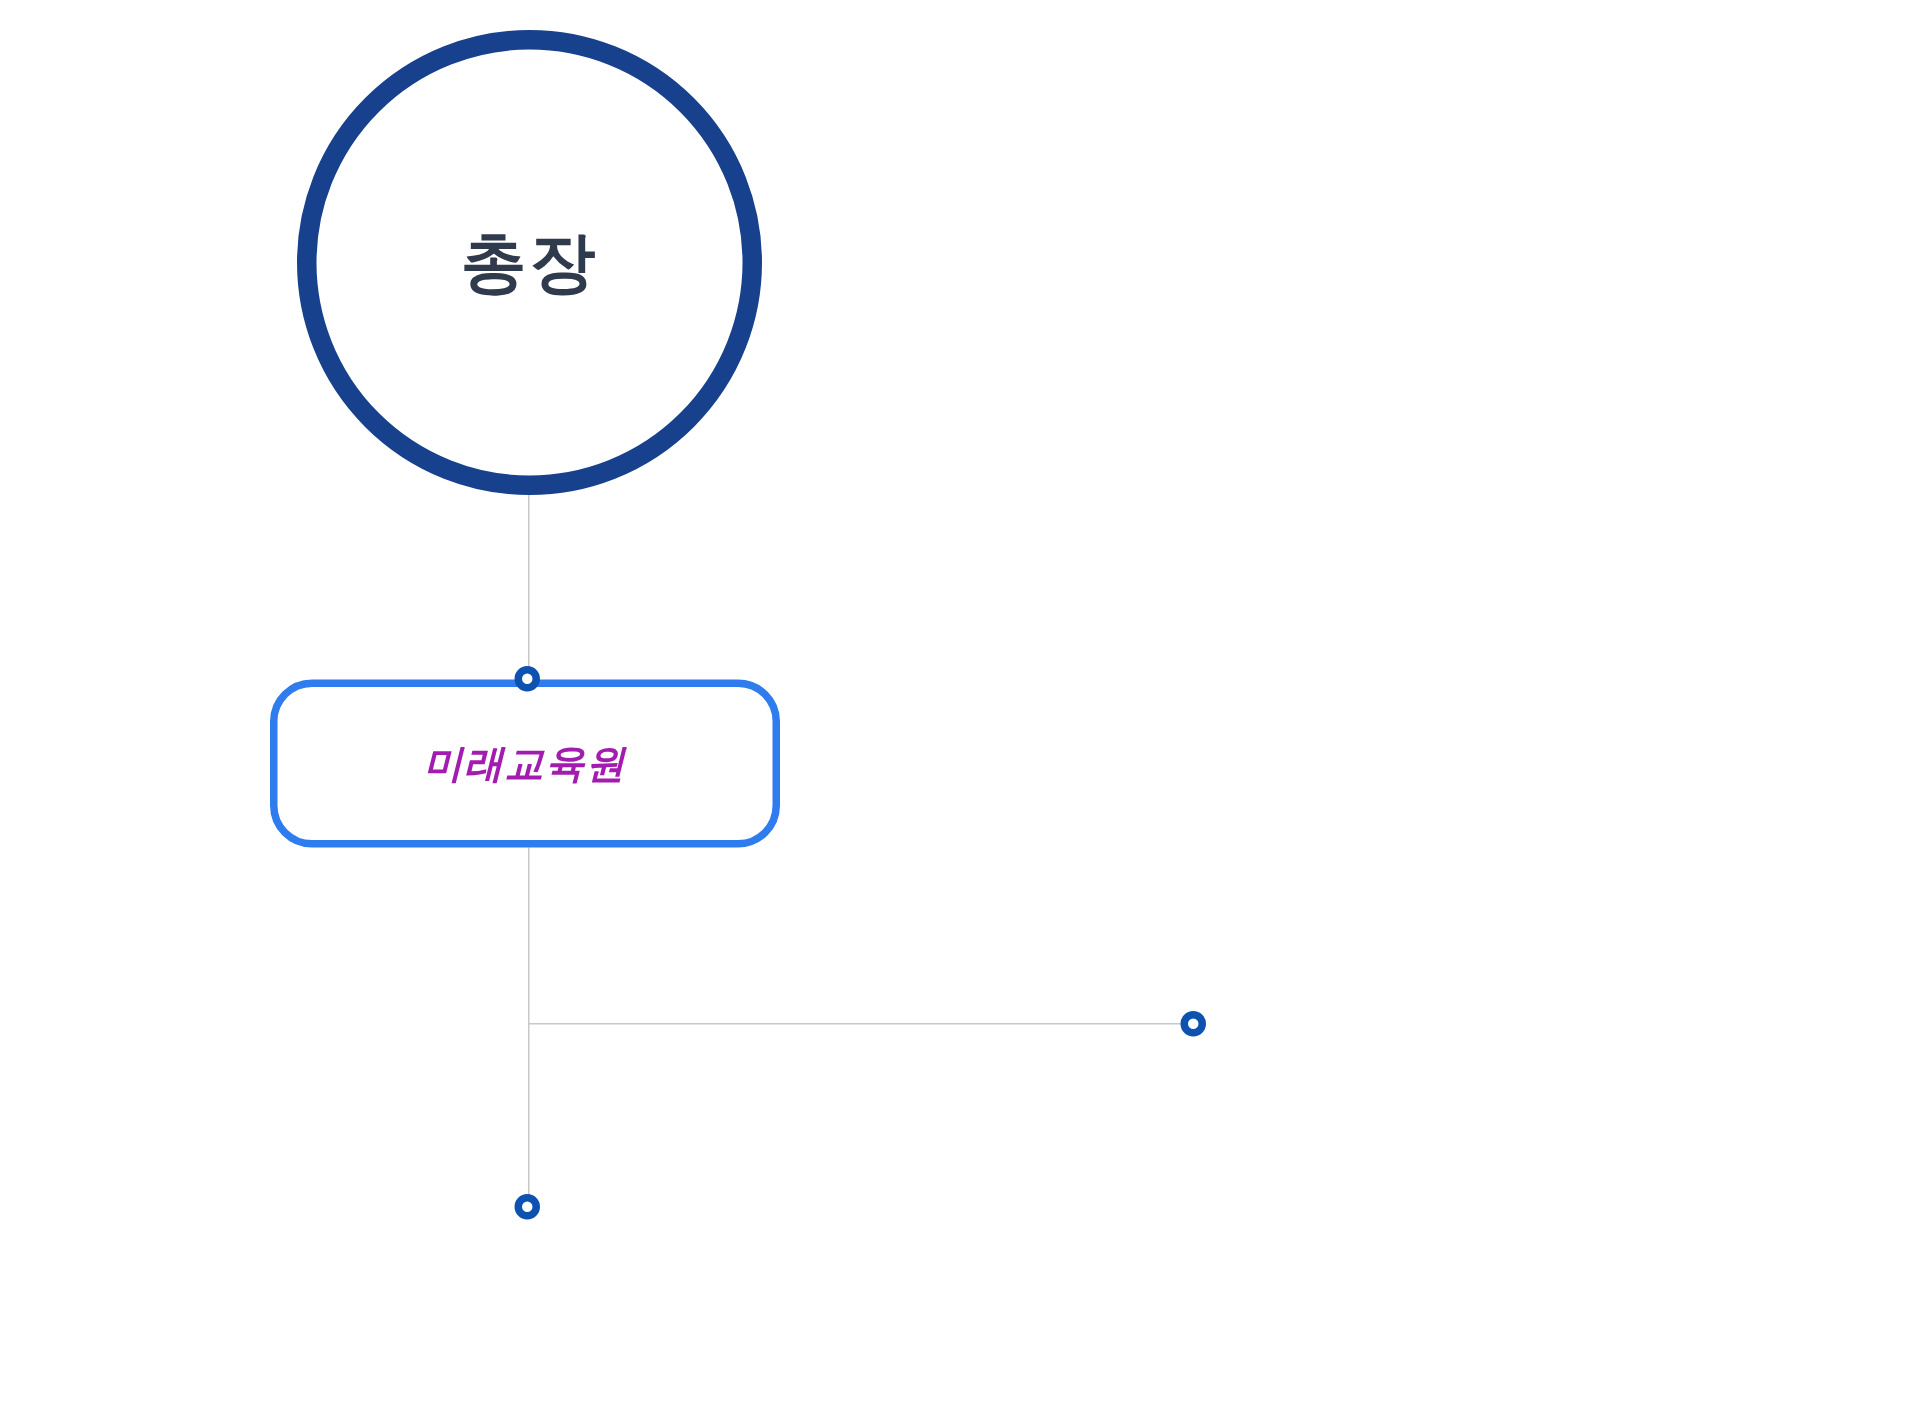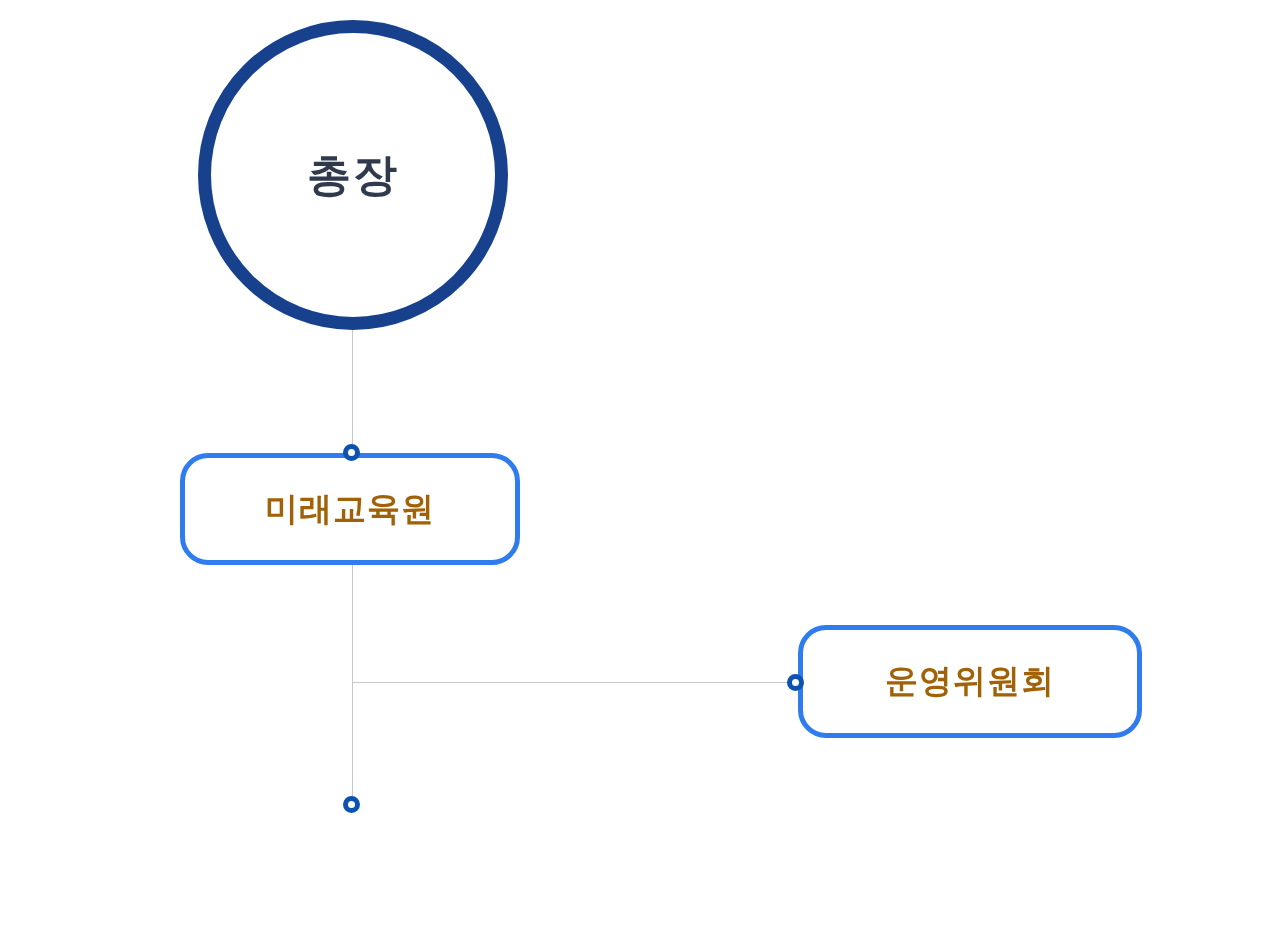--- a/index.html
+++ b/index.html
@@ -37,24 +37,25 @@
     font-size: 44px;
     font-weight: bold;
     color: #2f3a4d;
     letter-spacing: 2px;
   }
   .node-box {
     border: 5px solid #2f7cef;
     border-radius: 28px;
   }
   .node-box .label {
-    font-size: 33px;
+    font-size: 26px;
     font-weight: bold;
-    color: #a16207;
+    color: #a21caf;
     letter-spacing: 1px;
+    font-style: italic;
   }
   .box-institute { left: 180px; top: 453px; width: 340px; height: 112px; }
   .box-committee { left: 798px; top: 625px; width: 344px; height: 113px; }
   .box-team      { left: 180px; top: 805px; width: 340px; height: 113px; }
 
   .vline-1 { left: 352px; top: 329px; width: 1px; height: 124px; }
   .vline-2 { left: 352px; top: 565px; width: 1px; height: 241px; }
   .hline-1 { left: 352px; top: 682px; width: 438px; height: 1px; }
 
   .dot {
@@ -79,22 +80,19 @@
   <div class="line hline-1"></div>
 
   <div class="node node-circle">
     <span class="label">총장</span>
   </div>
 
   <div class="node node-box box-institute">
     <span class="label">미래교육원</span>
   </div>
 
-  <div class="node node-box box-committee">
-    <span class="label">운영위원회</span>
-  </div>
 
 
   <div class="dot dot-institute"></div>
   <div class="dot dot-committee"></div>
   <div class="dot dot-team"></div>
 
 </div>
 
 </body></html>

